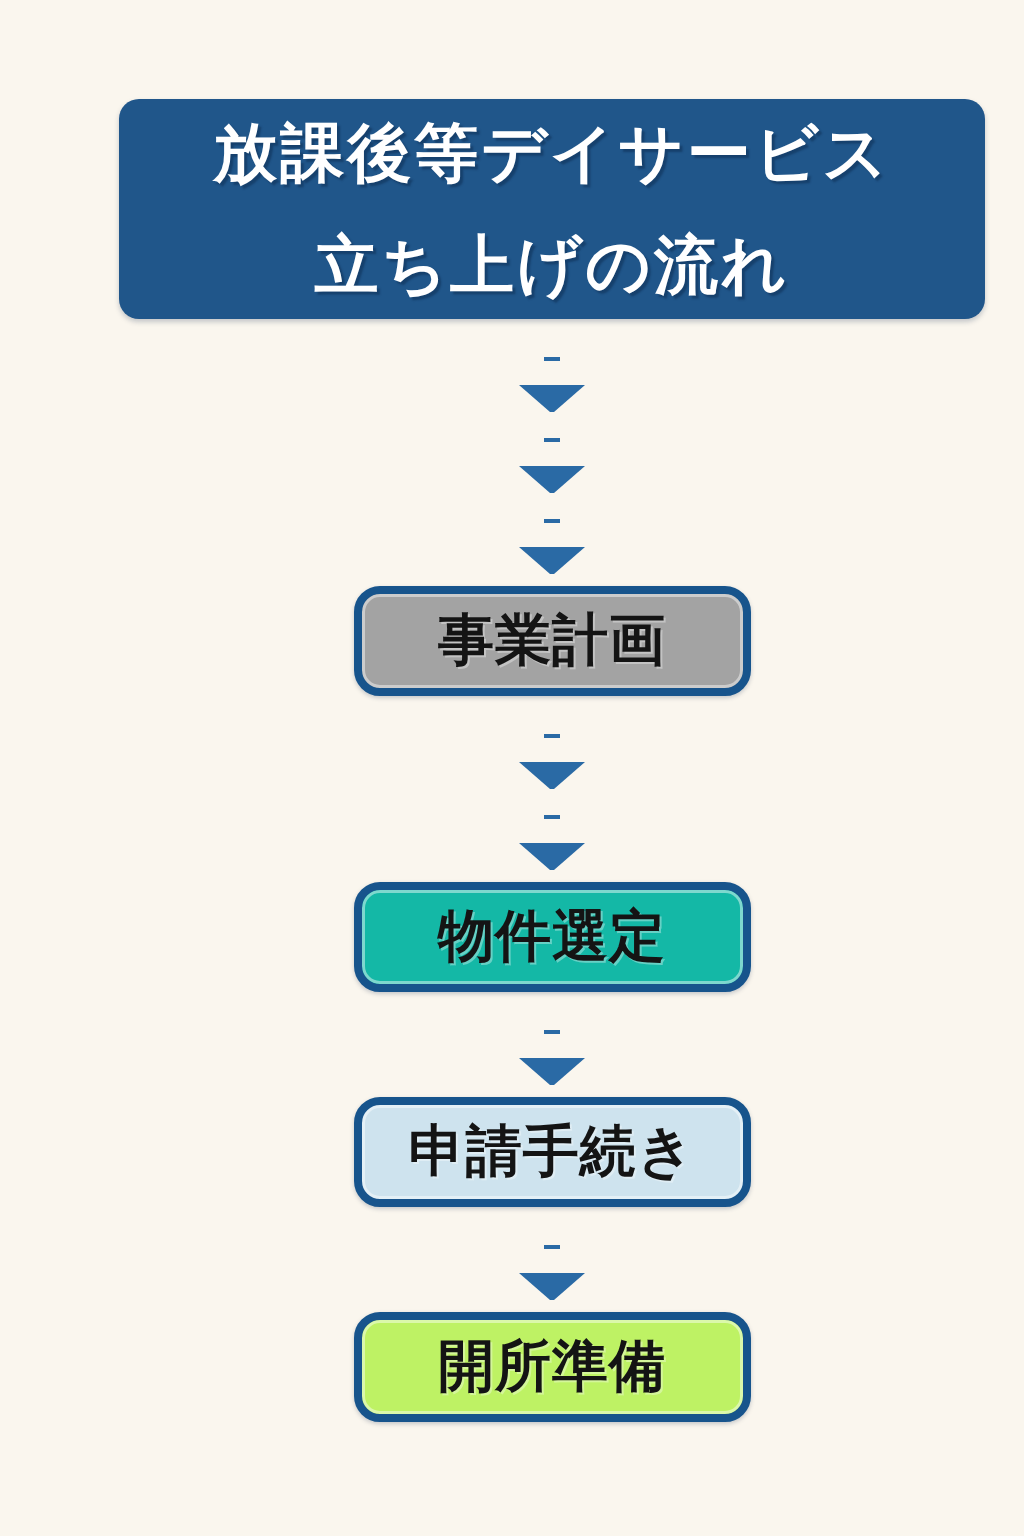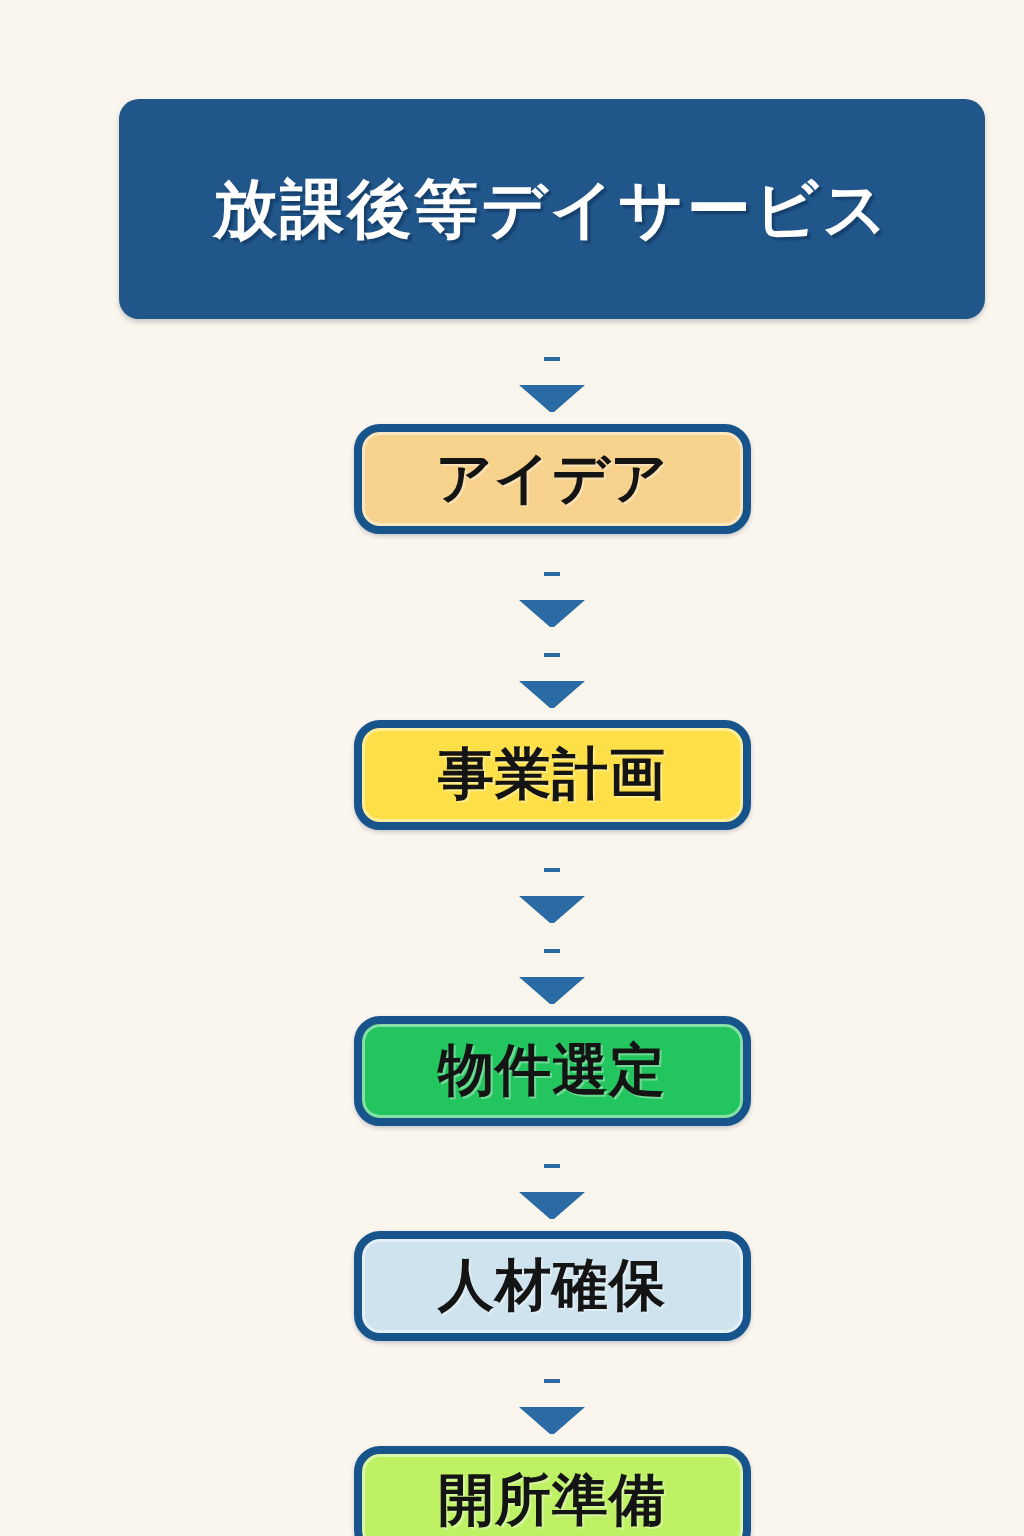--- a/index.html
+++ b/index.html
@@ -83,68 +83,66 @@
     text-shadow: 2px 2px 0 rgba(255, 255, 255, 0.35);
   }
 </style>
 </head>
 <body>
 
 <div class="canvas">
 
   <div class="header-box">
     <div class="header-title">放課後等デイサービス</div>
-  </div>
-
-  <div class="flow-arrow">
-    <div class="arrow-shaft"></div>
-    <div class="arrow-head"></div>
-  </div>
-
-  <div class="step-box" style="background: rgb(246, 210, 141);">
-    <span class="step-label">アイデア</span>
+    <div class="header-title">立ち上げの流れ</div>
   </div>
 
   <div class="flow-arrow">
     <div class="arrow-shaft"></div>
     <div class="arrow-head"></div>
   </div>
 
 
   <div class="flow-arrow">
     <div class="arrow-shaft"></div>
     <div class="arrow-head"></div>
   </div>
 
-  <div class="step-box" style="background: #fde047;">
+
+  <div class="flow-arrow">
+    <div class="arrow-shaft"></div>
+    <div class="arrow-head"></div>
+  </div>
+
+  <div class="step-box" style="background: #a3a3a3;">
     <span class="step-label">事業計画</span>
   </div>
 
   <div class="flow-arrow">
     <div class="arrow-shaft"></div>
     <div class="arrow-head"></div>
   </div>
 
 
   <div class="flow-arrow">
     <div class="arrow-shaft"></div>
     <div class="arrow-head"></div>
   </div>
 
-  <div class="step-box" style="background: #22c55e;">
+  <div class="step-box" style="background: #14b8a6;">
     <span class="step-label">物件選定</span>
   </div>
 
   <div class="flow-arrow">
     <div class="arrow-shaft"></div>
     <div class="arrow-head"></div>
   </div>
 
   <div class="step-box" style="background: rgb(206, 227, 238);">
-    <span class="step-label">人材確保</span>
+    <span class="step-label">申請手続き</span>
   </div>
 
   <div class="flow-arrow">
     <div class="arrow-shaft"></div>
     <div class="arrow-head"></div>
   </div>
 
   <div class="step-box" style="background: #bef264;">
     <span class="step-label">開所準備</span>
   </div>

